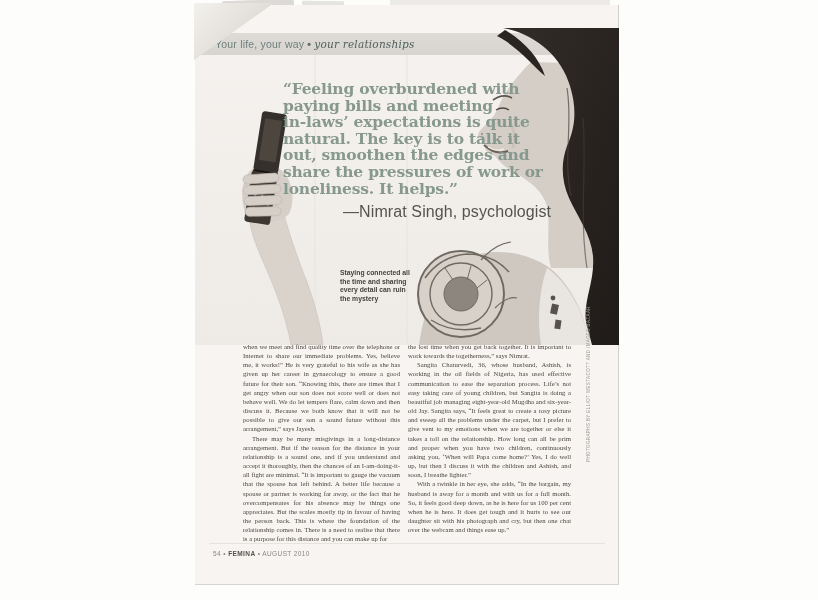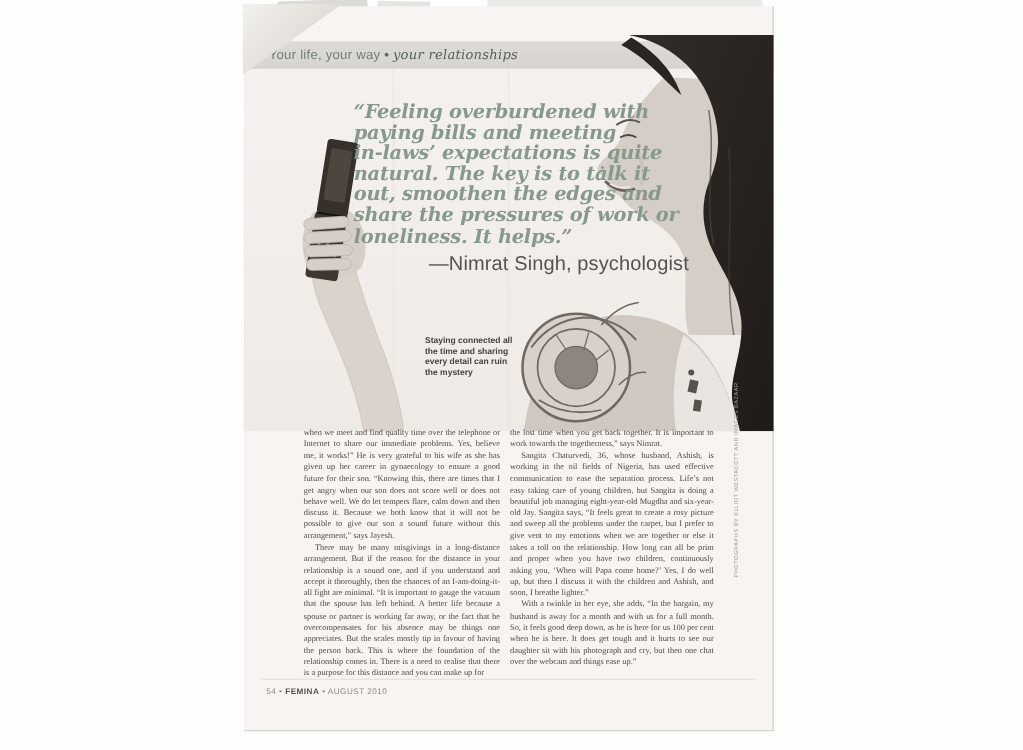--- a/index.html
+++ b/index.html
@@ -27,21 +27,21 @@
   .header-strip { position:absolute; left:0; top:28px; width:372px; height:23px;
                   background:linear-gradient(180deg,#dedbd6,#d7d4cf); z-index:2; }
   .header-text { position:absolute; left:20px; top:5px; font-size:10.5px;
                  letter-spacing:.2px; color:#6e7f7c; white-space:nowrap; }
   .header-sub { font-family:"DejaVu Serif", serif; font-style:italic; color:#505f5d; }
   .header-sep { color:#5c6b69; font-weight:bold; }
 
   .photo-svg { position:absolute; left:0; top:23px; width:424px; height:317px; z-index:3; }
 
   .pull-quote { position:absolute; left:88px; top:76px; width:272px; z-index:5;
-                font-family:"DejaVu Serif", serif; font-style:italic; font-weight:bold;
+                font-family:"DejaVu Serif", serif; font-weight:bold;
                 font-size:15.5px; line-height:16.6px; letter-spacing:-0.2px;
                 color:#87988d; white-space:pre-line; }
   .attribution { position:absolute; left:148px; top:198px; z-index:5;
                  font-size:16px; color:#55534f; letter-spacing:.1px; }
 
   .photo-caption { position:absolute; left:145px; top:264px; z-index:5;
                    font-size:6.8px; font-weight:bold; line-height:8.6px;
                    color:#45433f; white-space:pre-line; }
 
   .col { position:absolute; top:337px; z-index:4;

